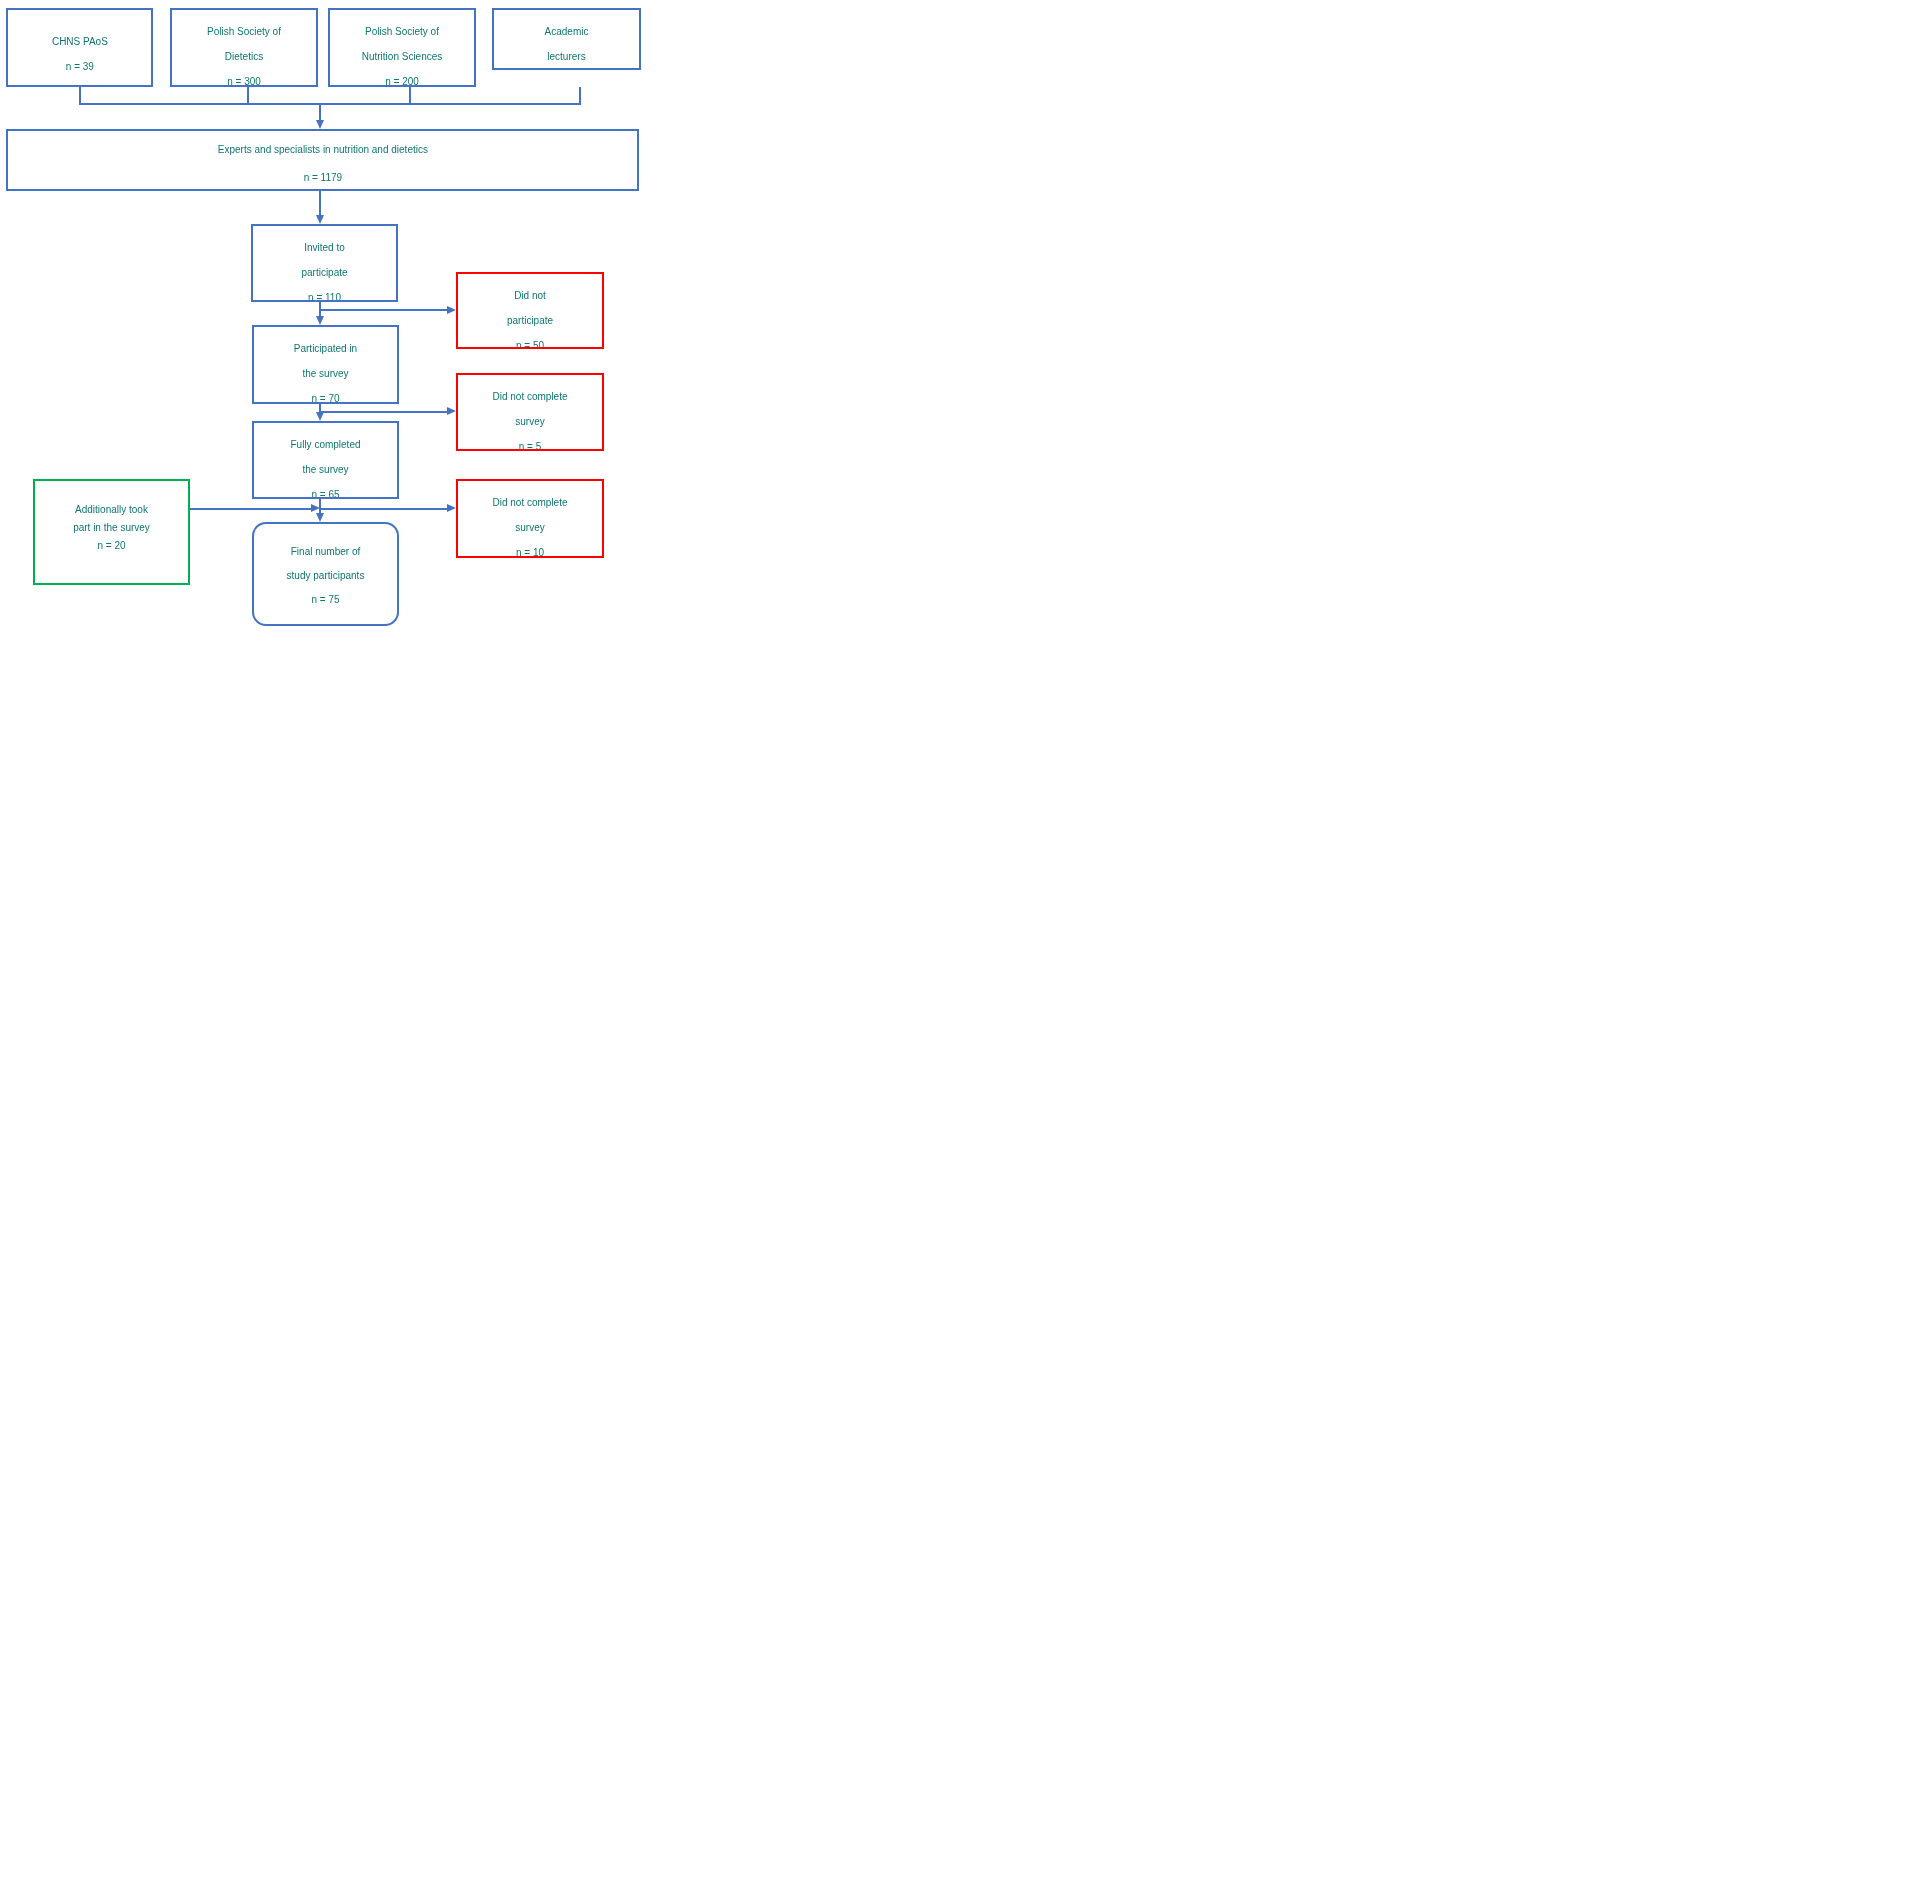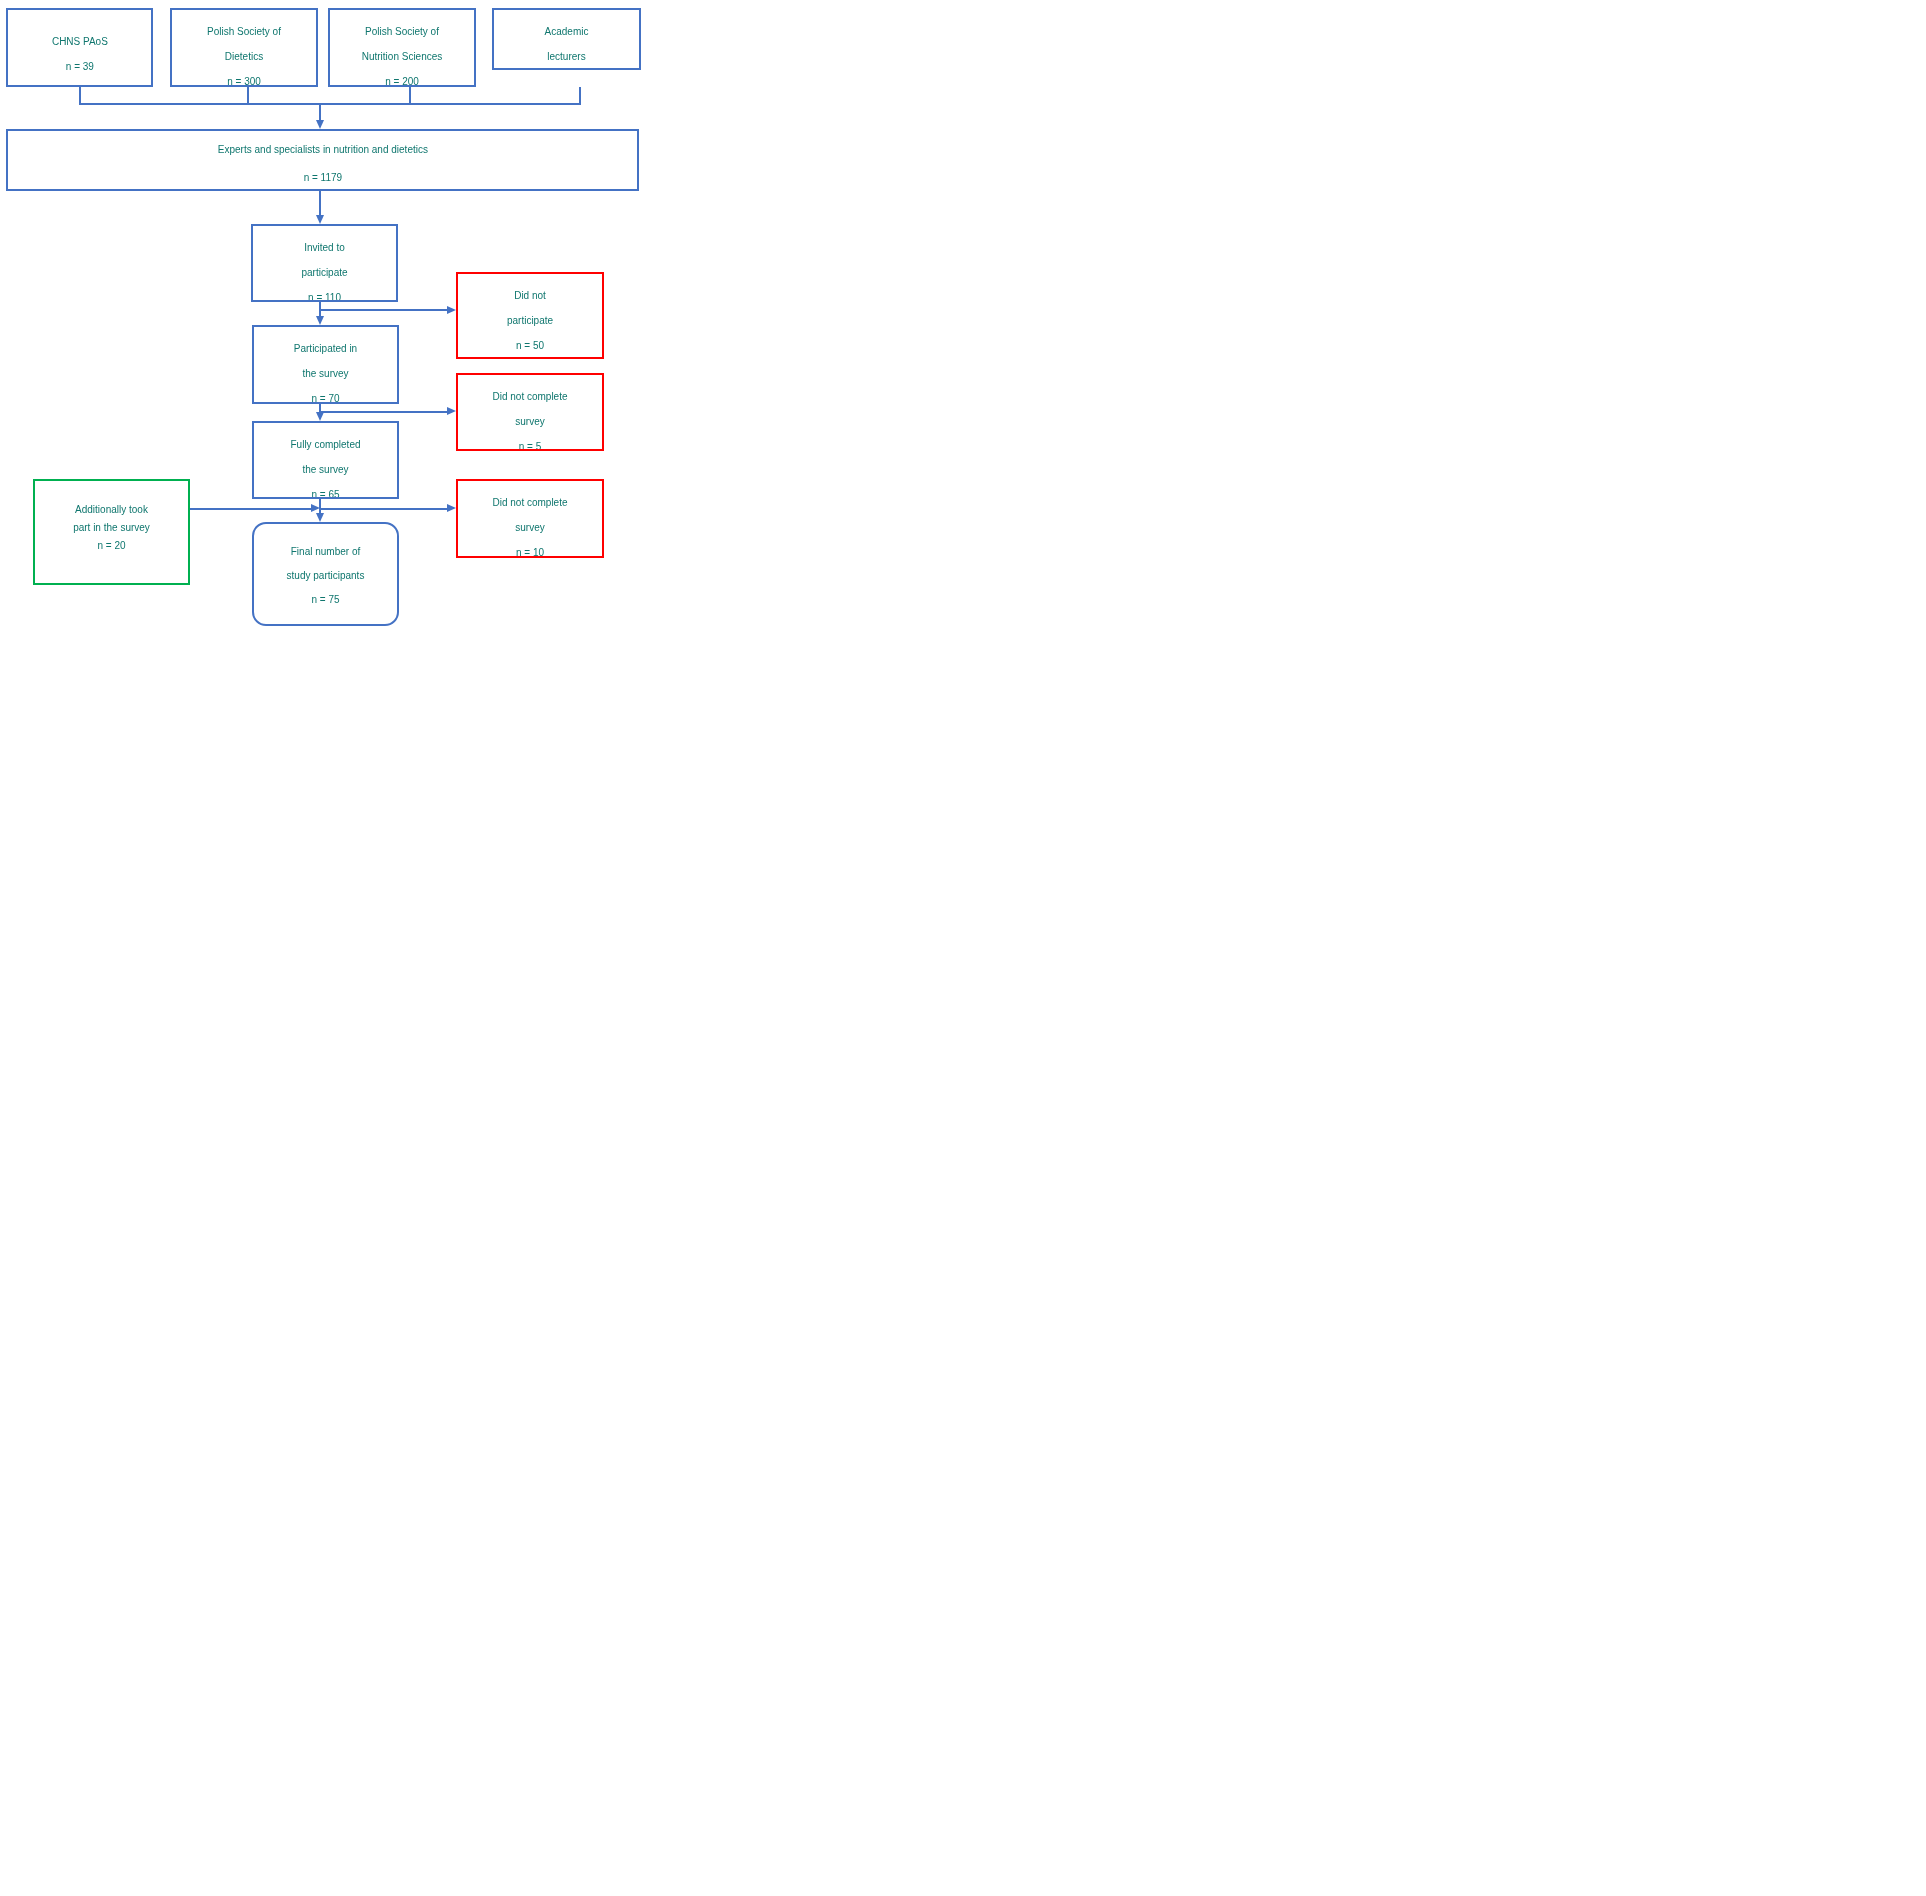--- a/index.html
+++ b/index.html
@@ -87,21 +87,21 @@
     <div class="line">Invited to</div>
     <div class="line">participate</div>
     <div class="line">n = 110</div>
   </div>
 
   <div class="v" style="left:319px;top:302px;height:14px"></div>
   <div class="h" style="left:321px;top:309px;width:126px"></div>
   <div class="arr-r" style="left:447px;top:306px"></div>
   <div class="arr-d" style="left:316px;top:316px"></div>
 
-  <div class="box b-red pt16 lh47" style="left:456px;top:272px;width:148px;height:87px">
+  <div class="box b-red pt16 lh47" style="left:456px;top:272px;width:148px;height:77px">
     <div class="line">Did not</div>
     <div class="line">participate</div>
     <div class="line">n = 50</div>
   </div>
 
   <div class="box b-blue pt16 lh47" style="left:252px;top:325px;width:147px;height:79px">
     <div class="line">Participated in</div>
     <div class="line">the survey</div>
     <div class="line">n = 70</div>
   </div>

